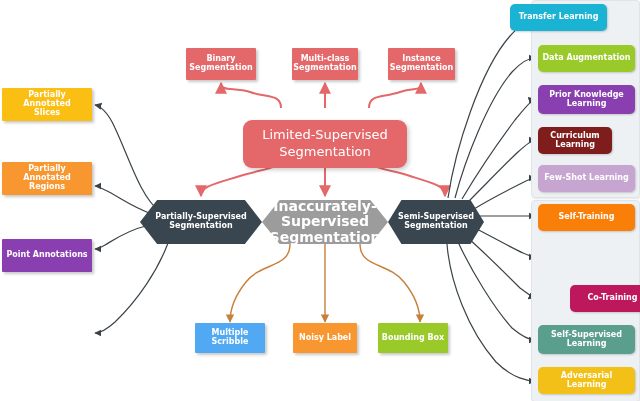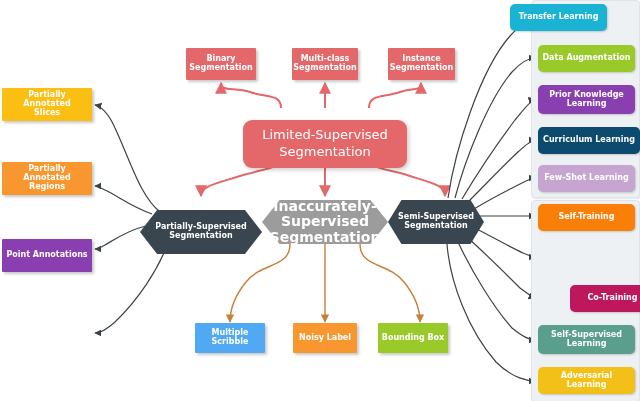--- a/index.html
+++ b/index.html
@@ -142,21 +142,21 @@
     </div>
   </div>
 
   <div class="node rootbox" style="left:243px; top:108px; width:164px; height:48px; font-size:13px; font-weight:normal; background:#e4676a; line-height:1.3;margin-top:12px;">
     <div>
       <span class="lbl">Limited-Supervised</span>
       <span class="lbl">Segmentation</span>
     </div>
   </div>
 
-  <div class="node hex" style="left:140px; top:200px; width:122px; height:44px; font-size:8px; background:#39464f;margin-top:10px;">
+  <div class="node hex" style="left:140px; top:200px; width:122px; height:44px; font-size:8px; background:#39464f;">
     <div>
       <span class="lbl">Partially-Supervised</span>
       <span class="lbl">Segmentation</span>
     </div>
   </div>
 
   <div class="node hex" style="left:262px; top:200px; width:126px; height:44px; font-size:14px; background:#9c9c9c;">
     <div>
       <span class="lbl">Inaccurately-Supervised</span>
       <span class="lbl">Segmentation</span>
@@ -222,21 +222,21 @@
     </div>
   </div>
 
   <div class="node pill" style="left:538px; top:85px; width:97px; height:29px; font-size:8px; background:#8a3fb0;">
     <div>
       <span class="lbl">Prior Knowledge</span>
       <span class="lbl">Learning</span>
     </div>
   </div>
 
-  <div class="node pill" style="left:538px; top:127px; width:102px; height:27px; font-size:8px; background:#0c4a6e;">
+  <div class="node pill" style="left:538px; top:127px; width:74px; height:27px; font-size:8px; background:#7f1d1d;">
     <div>
       <span class="lbl">Curriculum Learning</span>
     </div>
   </div>
 
   <div class="node pill" style="left:538px; top:165px; width:97px; height:27px; font-size:8px; background:#c6a6d1;">
     <div>
       <span class="lbl">Few-Shot Learning</span>
     </div>
   </div>

